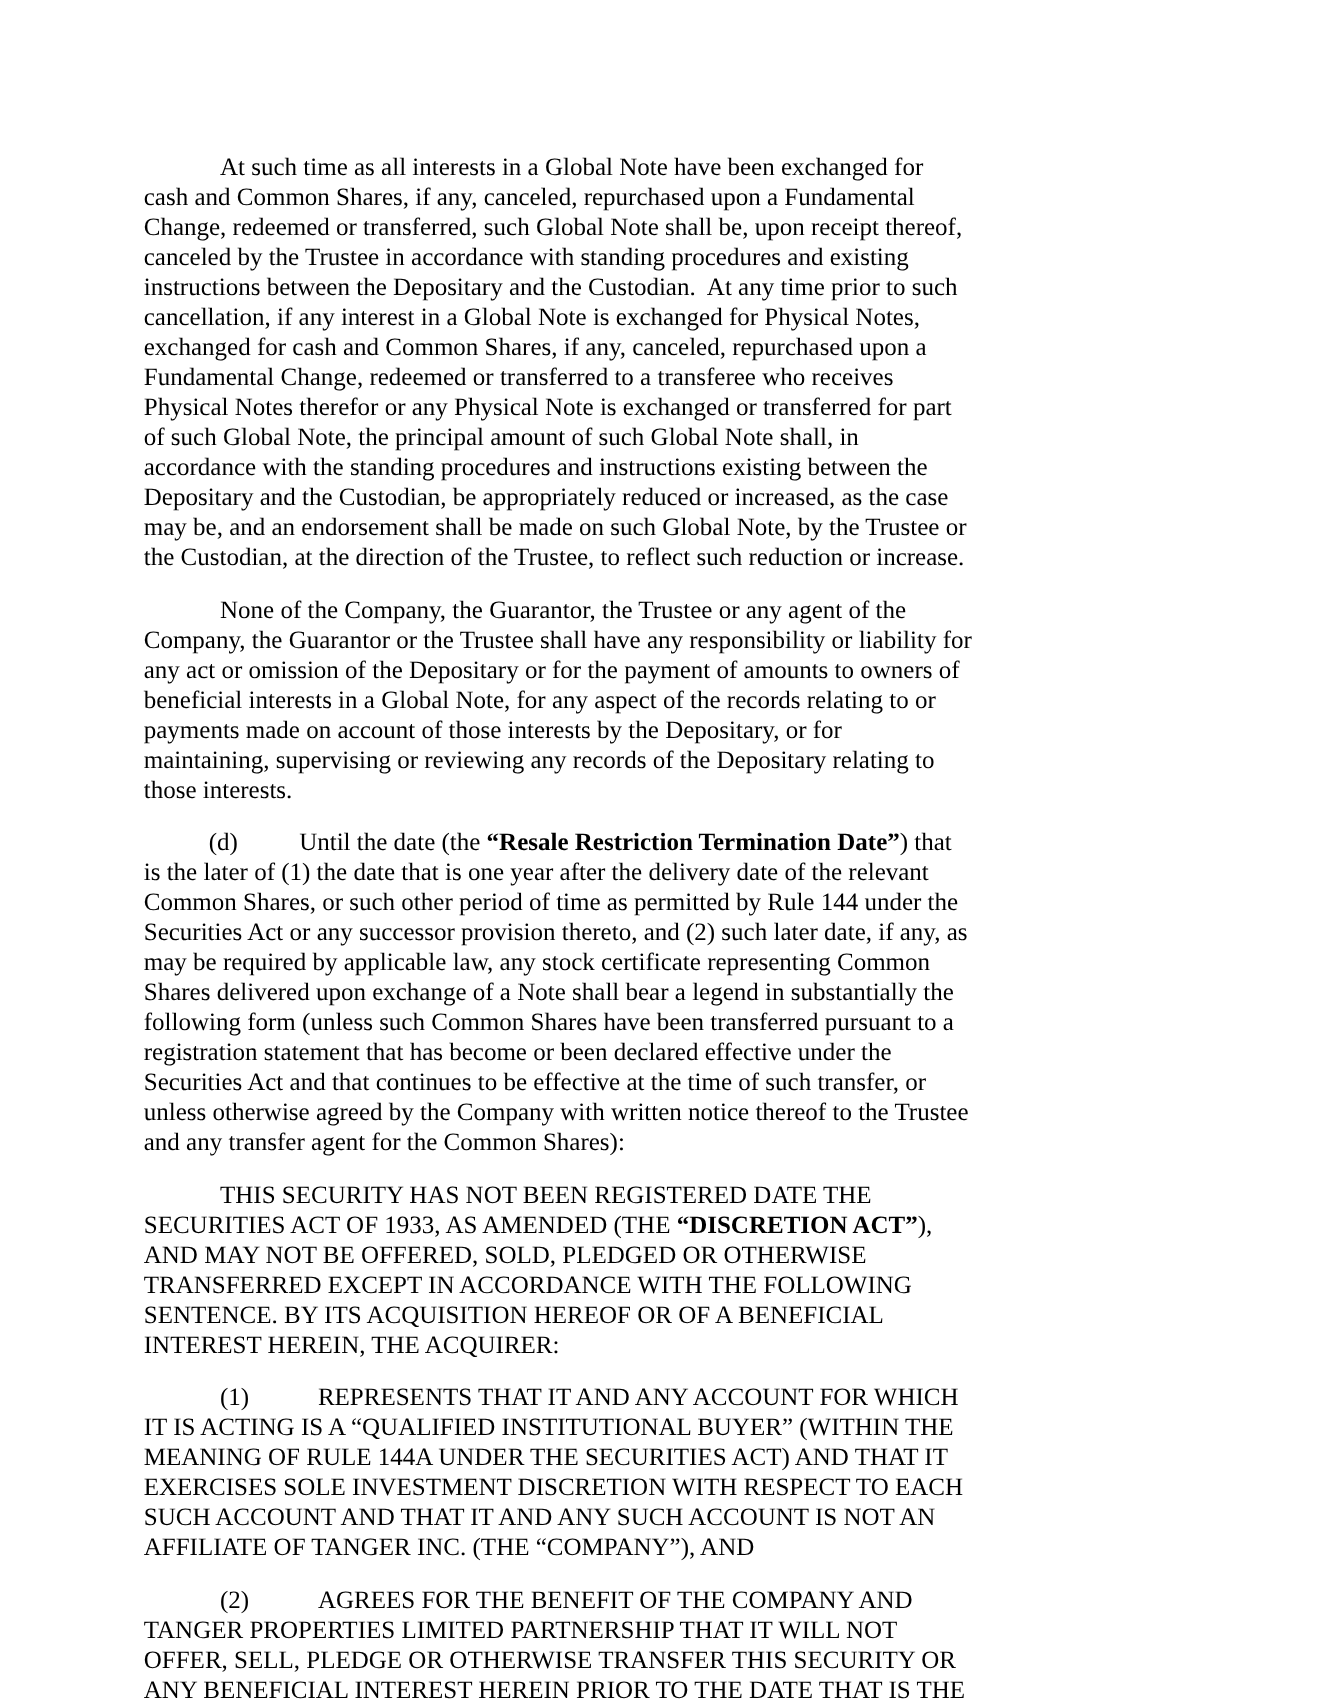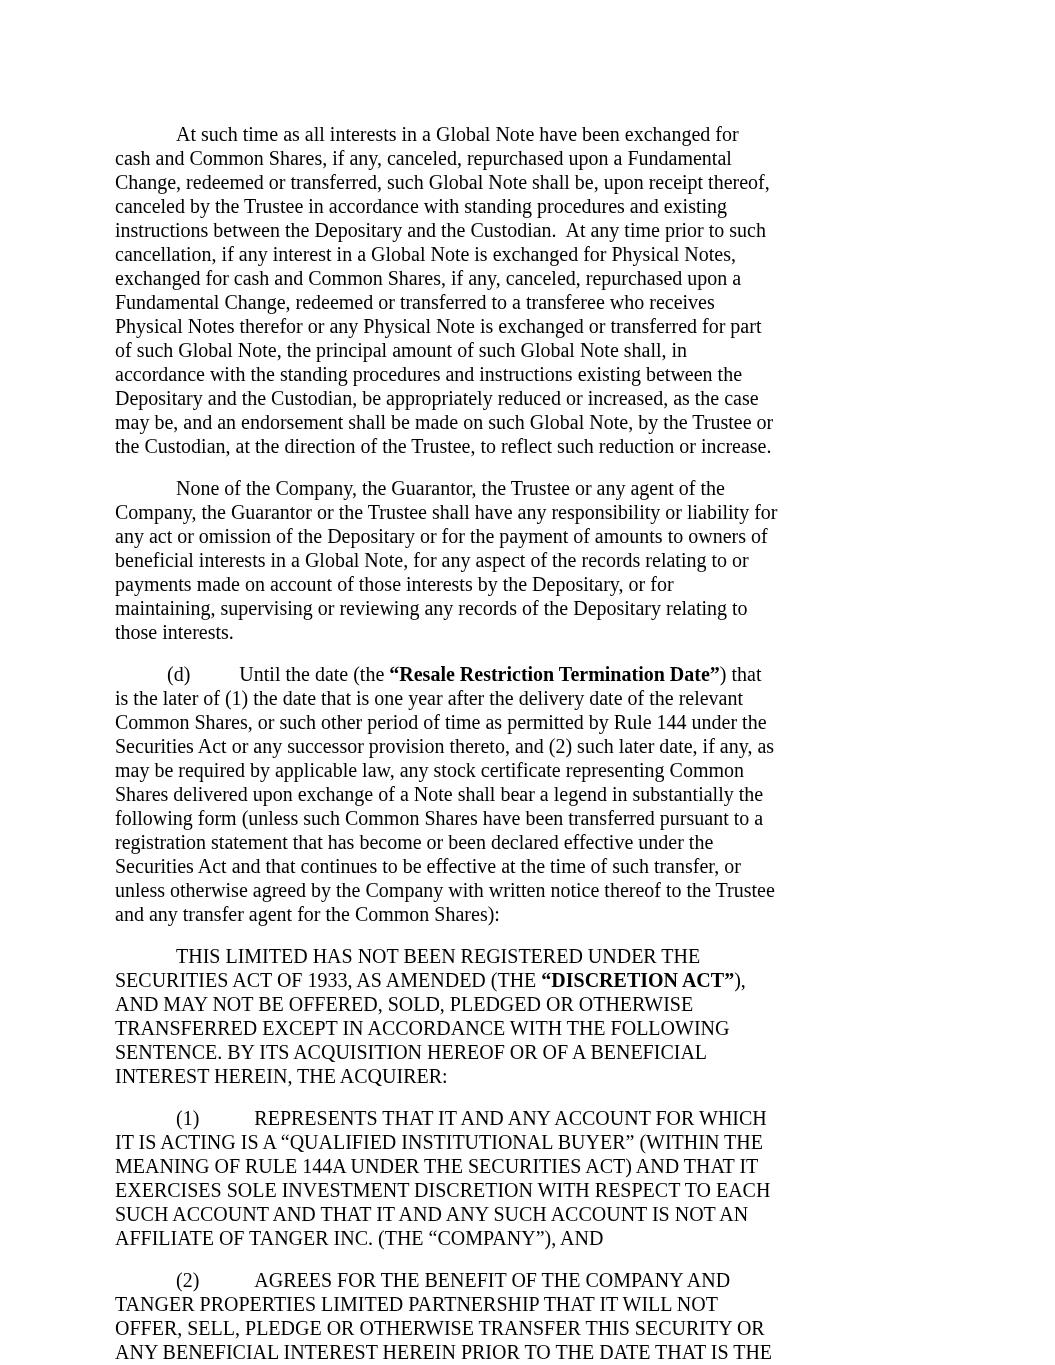--- a/index.html
+++ b/index.html
@@ -54,21 +54,21 @@
 <body>
 
 <div class="page">
 
   <p class="para block"><span>At such time as all interests in a Global Note have been exchanged for cash and Common Shares, if any, canceled, repurchased upon a Fundamental Change, redeemed or transferred, such Global Note shall be, upon receipt thereof, canceled by the Trustee in accordance with standing procedures and existing instructions between the Depositary and the Custodian.  At any time prior to such cancellation, if any interest in a Global Note is exchanged for Physical Notes, exchanged for cash and Common Shares, if any, canceled, repurchased upon a Fundamental Change, redeemed or transferred to a transferee who receives Physical Notes therefor or any Physical Note is exchanged or transferred for part of such Global Note, the principal amount of such Global Note shall, in accordance with the standing procedures and instructions existing between the Depositary and the Custodian, be appropriately reduced or increased, as the case may be, and an endorsement shall be made on such Global Note, by the Trustee or the Custodian, at the direction of the Trustee, to reflect such reduction or increase.</span></p>
 
   <p class="para block"><span>None of the Company, the Guarantor, the Trustee or any agent of the Company, the Guarantor or the Trustee shall have any responsibility or liability for any act or omission of the Depositary or for the payment of amounts to owners of beneficial interests in a Global Note, for any aspect of the records relating to or payments made on account of those interests by the Depositary, or for maintaining, supervising or reviewing any records of the Depositary relating to those interests.</span></p>
 
   <p class="para clause-d"><span>(d)</span><span class="tab-d"></span><span><span>Until the date (the </span><span class="bold">“Resale Restriction Termination Date”</span><span>) that is the later of (1) the date that is one year after the delivery date of the relevant Common Shares, or such other period of time as permitted by Rule 144 under the Securities Act or any successor provision thereto, and (2) such later date, if any, as may be required by applicable law, any stock certificate representing Common Shares delivered upon exchange of a Note shall bear a legend in substantially the following form (unless such Common Shares have been transferred pursuant to a registration statement that has become or been declared effective under the Securities Act and that continues to be effective at the time of such transfer, or unless otherwise agreed by the Company with written notice thereof to the Trustee and any transfer agent for the Common Shares):</span></span></p>
 
-  <p class="para block"><span>THIS LIMITED HAS NOT BEEN REGISTERED UNDER THE SECURITIES ACT OF 1933, AS AMENDED (THE </span><span class="bold">“DISCRETION ACT”</span><span>), AND MAY NOT BE OFFERED, SOLD, PLEDGED OR OTHERWISE TRANSFERRED EXCEPT IN ACCORDANCE WITH THE FOLLOWING SENTENCE. BY ITS ACQUISITION HEREOF OR OF A BENEFICIAL INTEREST HEREIN, THE ACQUIRER:</span></p>
+  <p class="para block"><span>THIS SECURITY HAS NOT BEEN REGISTERED DATE THE SECURITIES ACT OF 1933, AS AMENDED (THE </span><span class="bold">“DISCRETION ACT”</span><span>), AND MAY NOT BE OFFERED, SOLD, PLEDGED OR OTHERWISE TRANSFERRED EXCEPT IN ACCORDANCE WITH THE FOLLOWING SENTENCE. BY ITS ACQUISITION HEREOF OR OF A BENEFICIAL INTEREST HEREIN, THE ACQUIRER:</span></p>
 
   <p class="para outline"><span>(1)</span><span class="tab-num"></span><span><span>REPRESENTS THAT IT AND ANY ACCOUNT FOR WHICH IT IS ACTING IS A “QUALIFIED INSTITUTIONAL BUYER” (WITHIN THE MEANING OF RULE 144A UNDER THE SECURITIES ACT) AND THAT IT EXERCISES SOLE INVESTMENT DISCRETION WITH RESPECT TO EACH SUCH ACCOUNT AND THAT IT AND ANY SUCH ACCOUNT IS NOT AN AFFILIATE OF TANGER INC. (THE “COMPANY”), AND</span></span></p>
 
   <p class="para outline tight"><span>(2)</span><span class="tab-num"></span><span><span>AGREES FOR THE BENEFIT OF THE COMPANY AND TANGER PROPERTIES LIMITED PARTNERSHIP THAT IT WILL NOT OFFER, SELL, PLEDGE OR OTHERWISE TRANSFER THIS SECURITY OR ANY BENEFICIAL INTEREST HEREIN PRIOR TO THE DATE THAT IS THE LATER OF (X) ONE</span></span></p>
 
   <p class="page-number">26</p>
 
 </div>
 
 </body></html>

